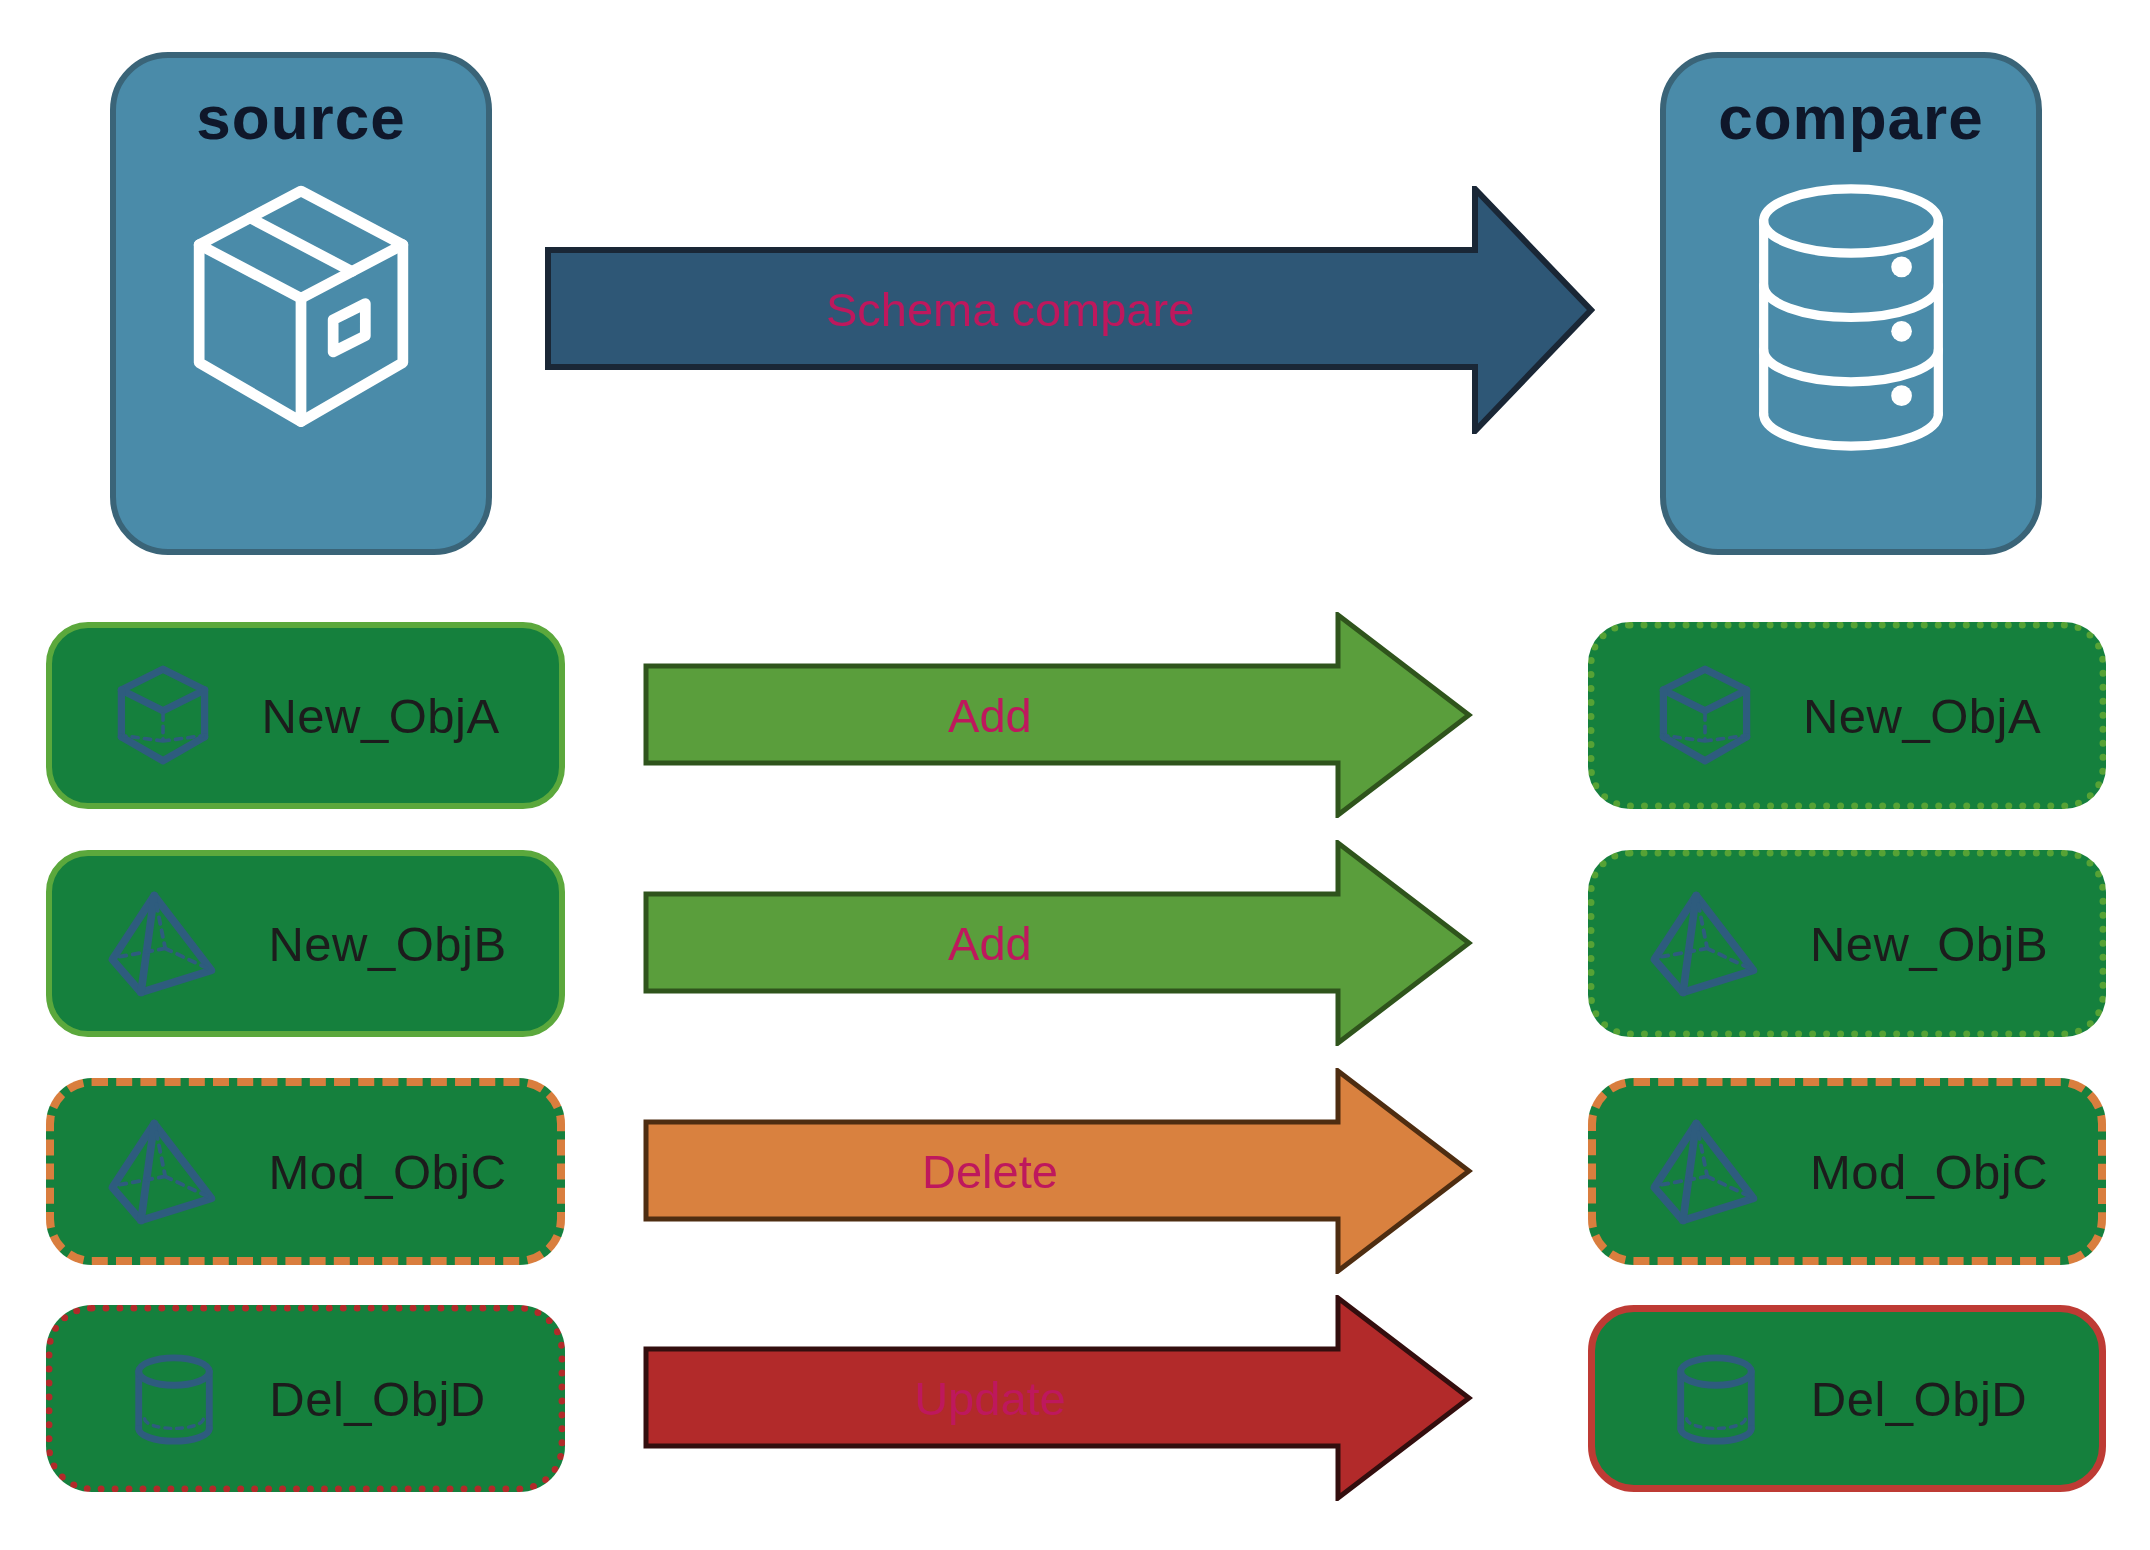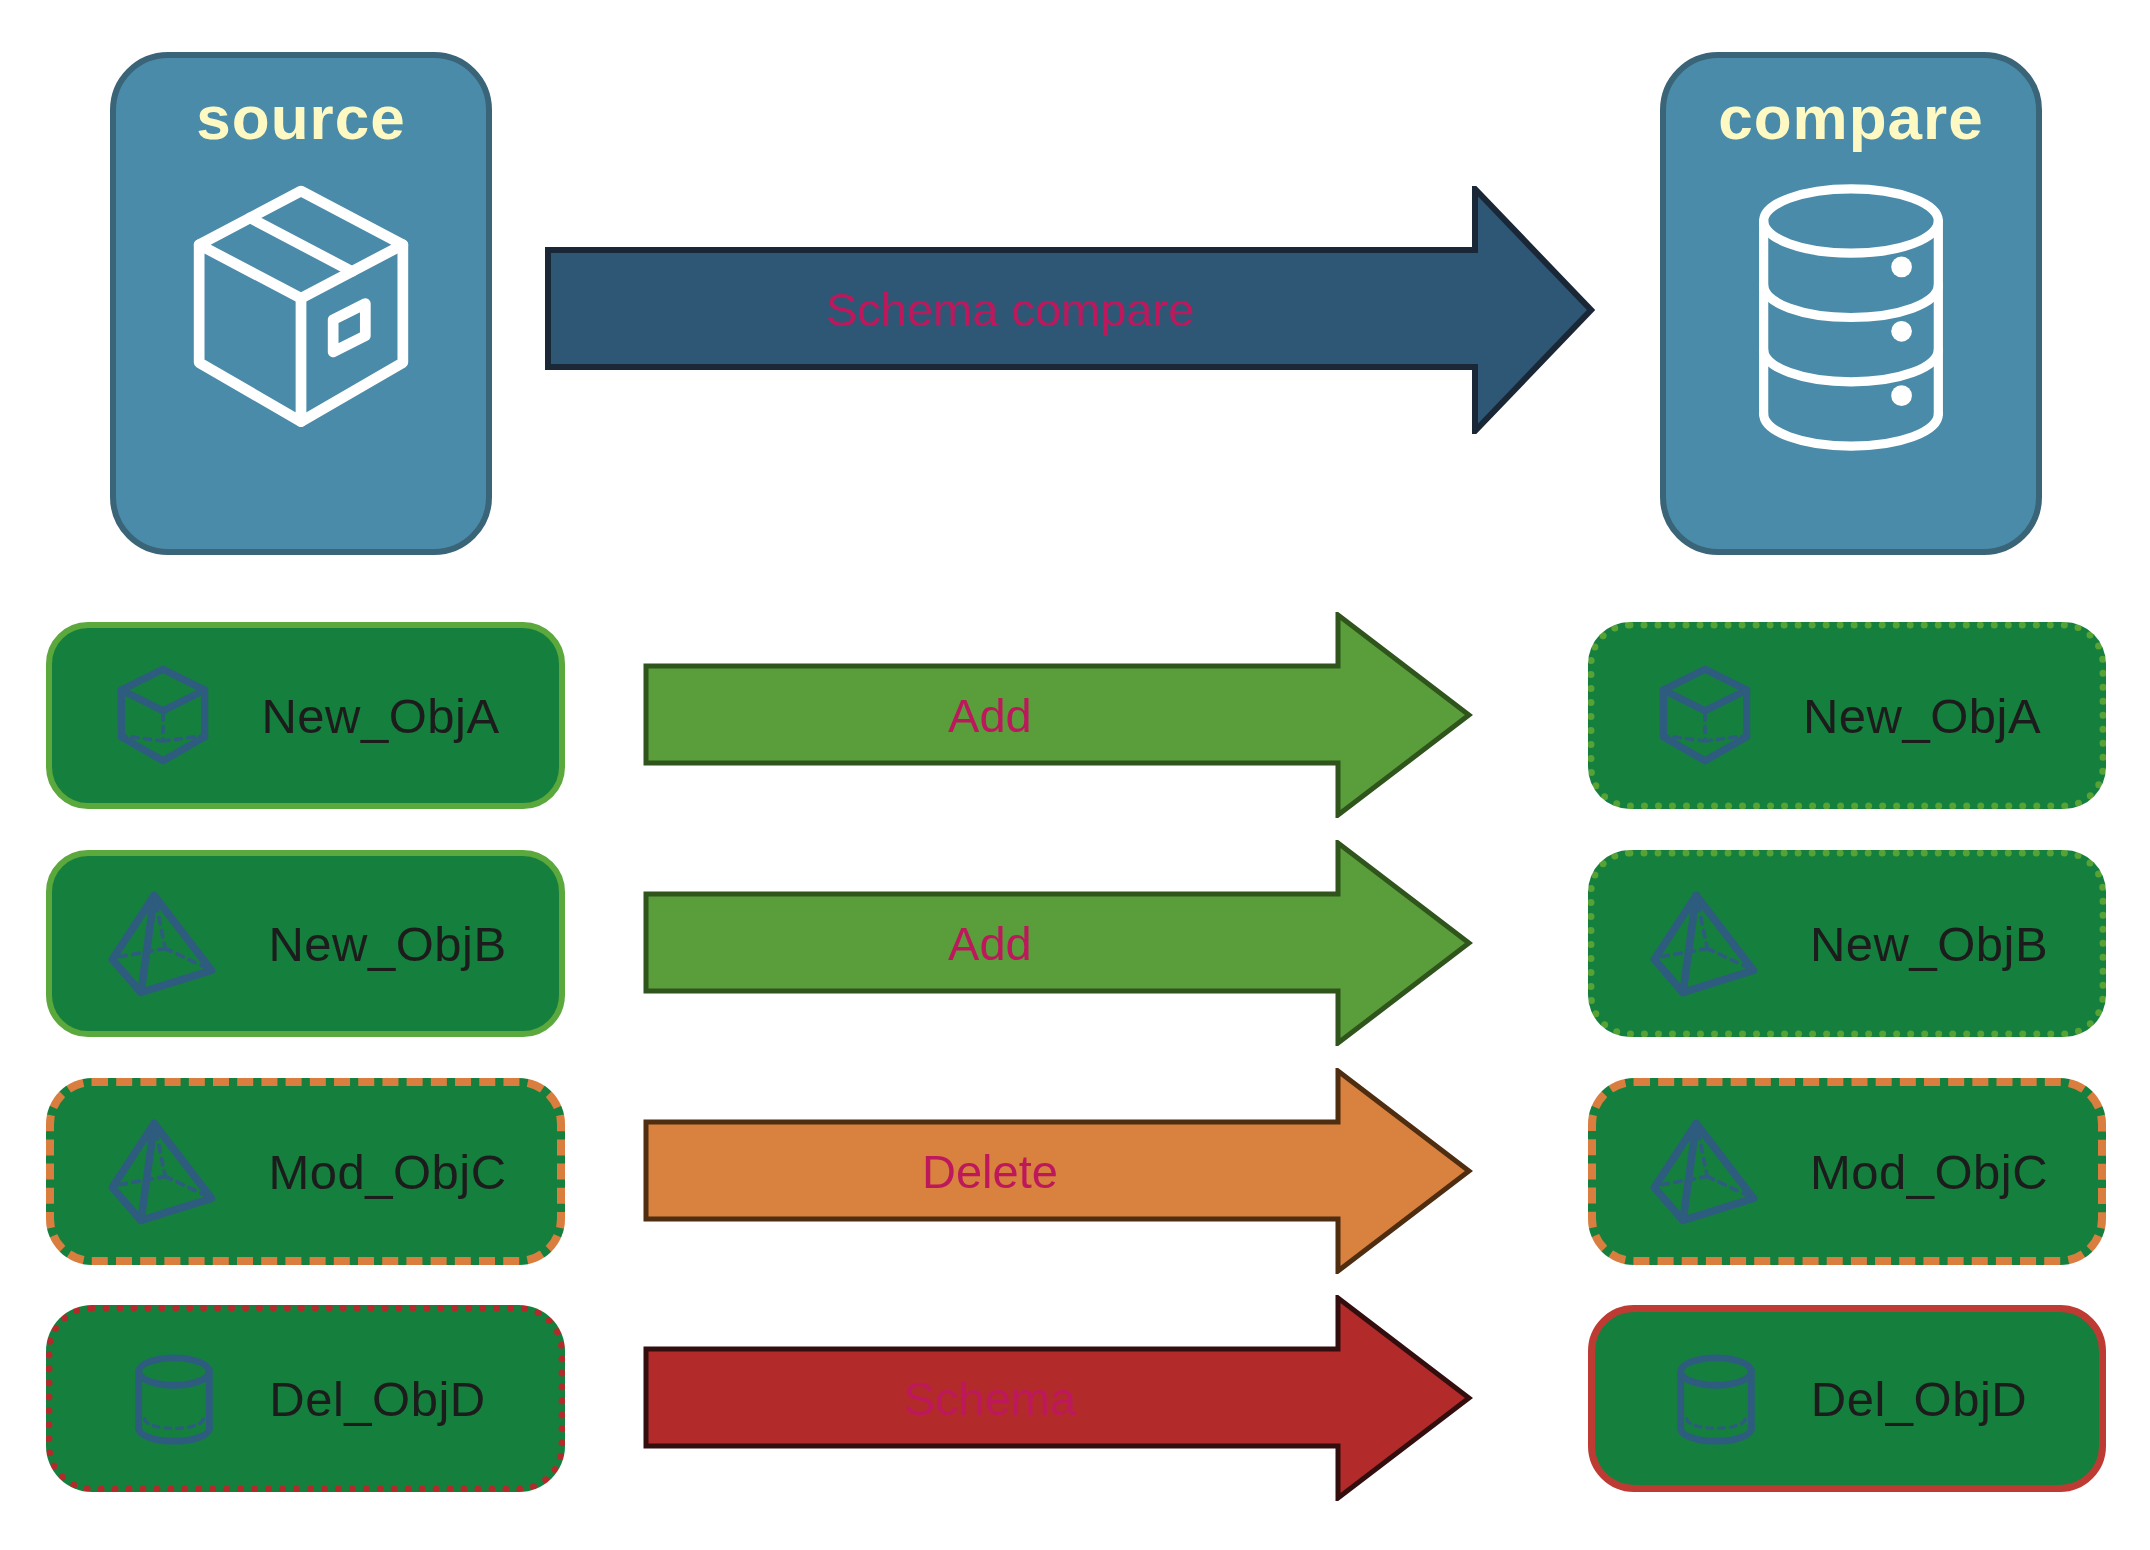--- a/index.html
+++ b/index.html
@@ -18,21 +18,21 @@
     width:382px; height:503px;
     background:#4A8BA9;
     border:6px solid #3A6478;
     border-radius:58px;
     display:flex; flex-direction:column; align-items:center;
     padding-top:24px;
   }
   .node-source { left:110px; top:52px; }
   .node-target { left:1660px; top:52px; }
   .node-title {
-    color:#fef9c3; font-size:62px; font-weight:700; letter-spacing:1px;
+    color:#0f172a; font-size:62px; font-weight:700; letter-spacing:1px;
   }
   .node-icon { margin-top:22px; }
 
   
   .flow-arrow { position:absolute; }
   .flow-arrow svg { display:block; width:100%; height:100%; }
   .arrow-label {
     position:absolute; transform:translate(-50%,-50%);
     color:#be185d; font-size:47px; white-space:nowrap;
   }
@@ -215,21 +215,21 @@
           <path class="solid" d="M14,22 A36,14 0 0 0 86,22 A36,14 0 0 0 14,22 Z"></path>
           <path class="hidden" d="M20,70 A30,10 0 0 0 80,70"></path>
         </svg>
       </span>
       <span class="obj-label">Del_ObjD</span>
     </div>
     <div class="flow-arrow row-arrow arrow-delete">
       <svg viewBox="0 0 830 206" preserveAspectRatio="none">
         <polygon points="3,54 695,54 695,3 826,103 695,203 695,151 3,151"></polygon>
       </svg>
-      <span class="arrow-label">Schema</span>
+      <span class="arrow-label">Update</span>
     </div>
     <div class="obj-box obj-right b-solid-red">
       <span class="obj-icon">
         <svg class="blue-icon" width="98" height="108" viewBox="0 0 100 100">
           <path class="solid" d="M14,22 L14,80 M86,22 L86,80"></path>
           <path class="solid" d="M14,80 A36,13 0 0 0 86,80"></path>
           <path class="solid" d="M14,22 A36,14 0 0 0 86,22 A36,14 0 0 0 14,22 Z"></path>
           <path class="hidden" d="M20,70 A30,10 0 0 0 80,70"></path>
         </svg>
       </span>

